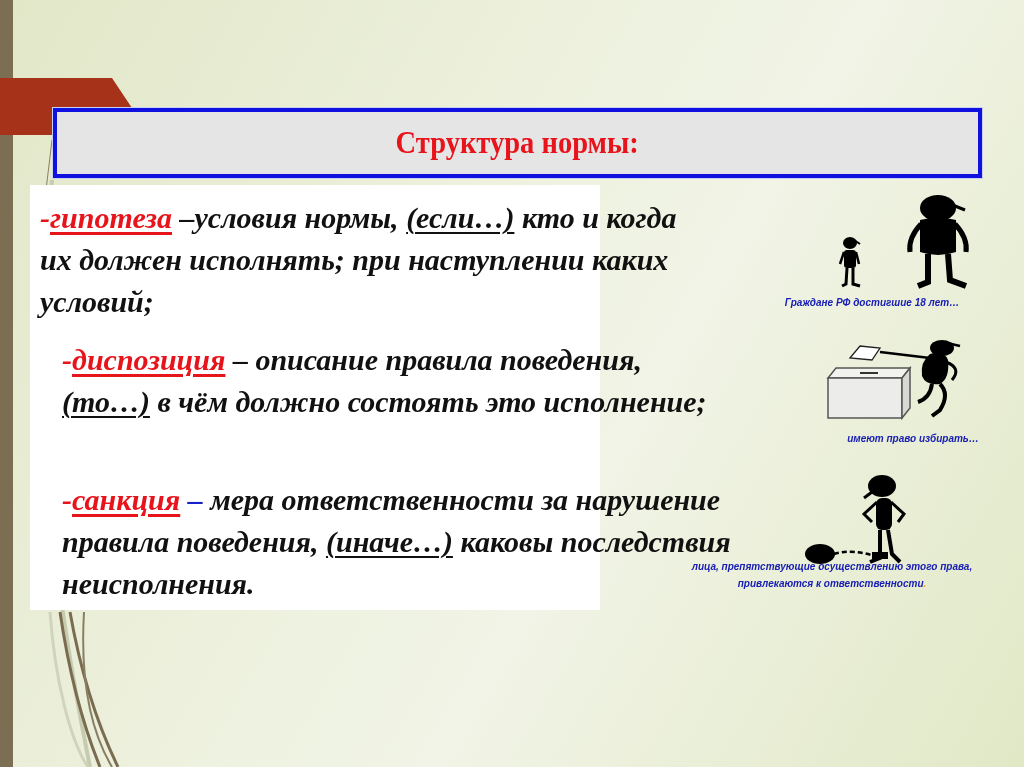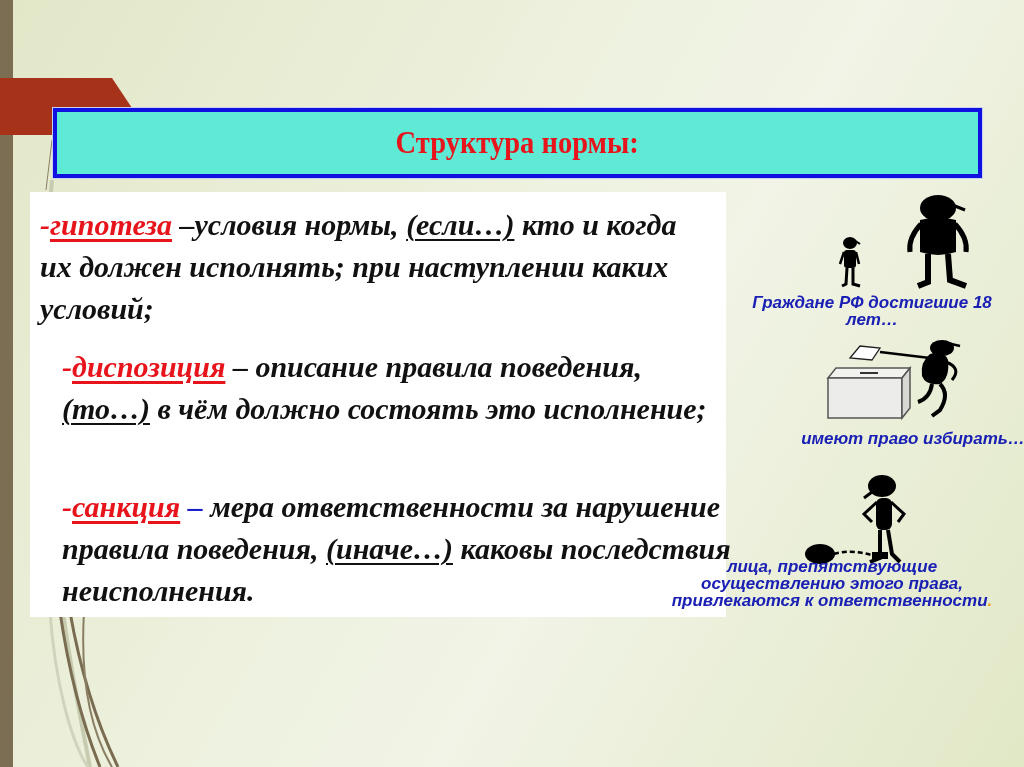--- a/index.html
+++ b/index.html
@@ -5,48 +5,48 @@
   html, body { margin: 0; padding: 0; }
   body {
     width: 1024px; height: 767px; overflow: hidden; position: relative;
     background: linear-gradient(120deg, #e2e7c8 0%, #eef2e0 45%, #f1f4e6 60%, #e1e8c6 100%);
     font-family: "Liberation Serif", serif;
   }
   .left-stripe { position: absolute; left: 0; top: 0; width: 13px; height: 767px; background: #7b6e52; }
   .deco-lines { position: absolute; left: 0; top: 0; width: 300px; height: 767px; }
   .title-box {
     position: absolute; left: 53px; top: 108px; width: 921px; height: 62px;
-    background: #5eead4; border: 4px solid #1010e0;
+    background: #e5e5e5; border: 4px solid #1010e0;
     box-shadow: 0 0 0 1px #c9d0f0;
     display: flex; align-items: center; justify-content: center;
   }
   .title-text {
     font-family: "Liberation Serif", serif; font-weight: bold; font-size: 31px;
     color: #e8141c; transform: scaleX(0.92); letter-spacing: 0px;
   }
   .text-box {
-    position: absolute; left: 30px; top: 192px; width: 696px; height: 425px;
+    position: absolute; left: 30px; top: 185px; width: 570px; height: 425px;
     background: #ffffff;
   }
   .para {
     position: absolute; left: 10px; width: 675px;
     font-family: "Liberation Serif", serif; font-style: italic; font-weight: bold;
     font-size: 30px; line-height: 42px; color: #111111;
   }
   .para .term { color: #e8141c; text-decoration: underline; text-decoration-thickness: 3px; text-underline-offset: 4px; }
   .para .lead { color: #e8141c; }
   .para .cue { text-decoration: underline; text-decoration-thickness: 2px; text-underline-offset: 4px; }
   .para .blue-dash { color: #1a20c8; }
   .p1 { top: 12px; }
   .p2 { top: 154px; }
   .p3 { top: 294px; }
   .indent { padding-left: 22px; }
   .caption {
     position: absolute; font-family: "Liberation Sans", sans-serif; font-style: italic; font-weight: bold;
-    font-size: 17px; line-height: 17px; color: #1a20b4; text-align: center;
+    font-size: 10px; line-height: 17px; color: #1a20b4; text-align: center;
   }
   .cap1 { left: 752px; top: 294px; width: 240px; }
   .cap2 { left: 793px; top: 430px; width: 240px; }
   .cap3 { left: 662px; top: 558px; width: 340px; }
   .cap3 .dot { color: #f0a020; }
   .fig { position: absolute; }
 </style>
 </head>
 <body>
 

